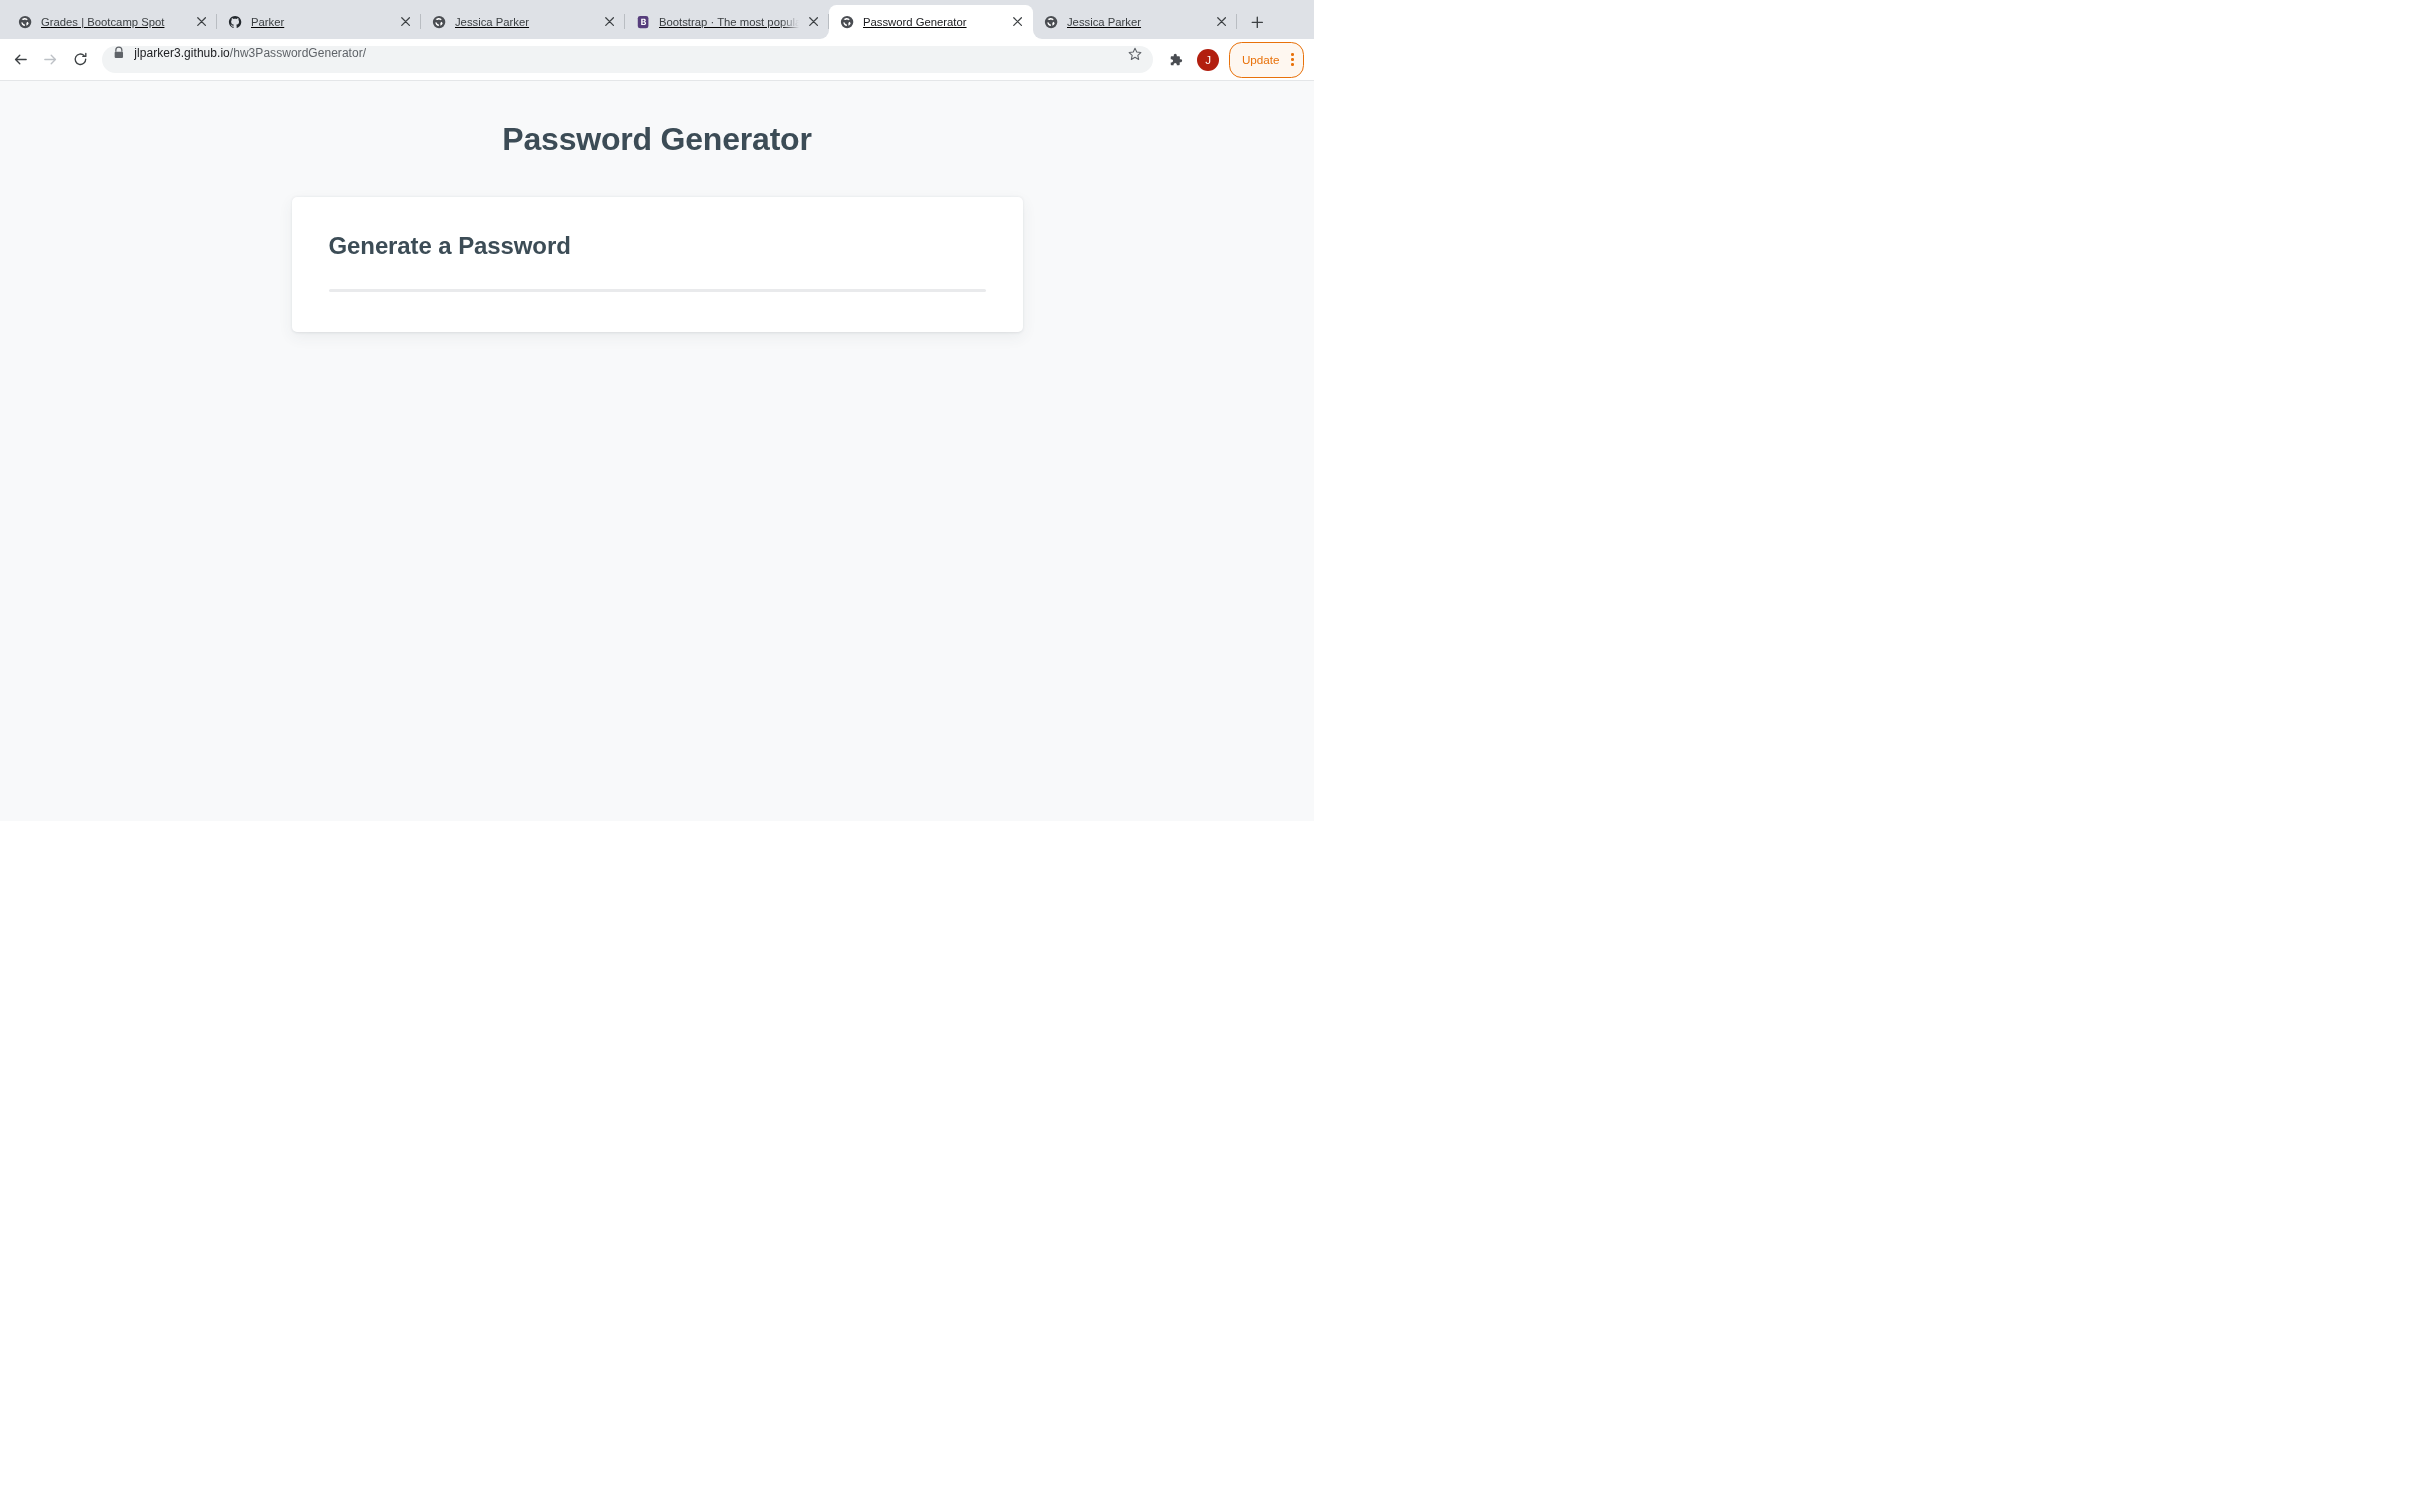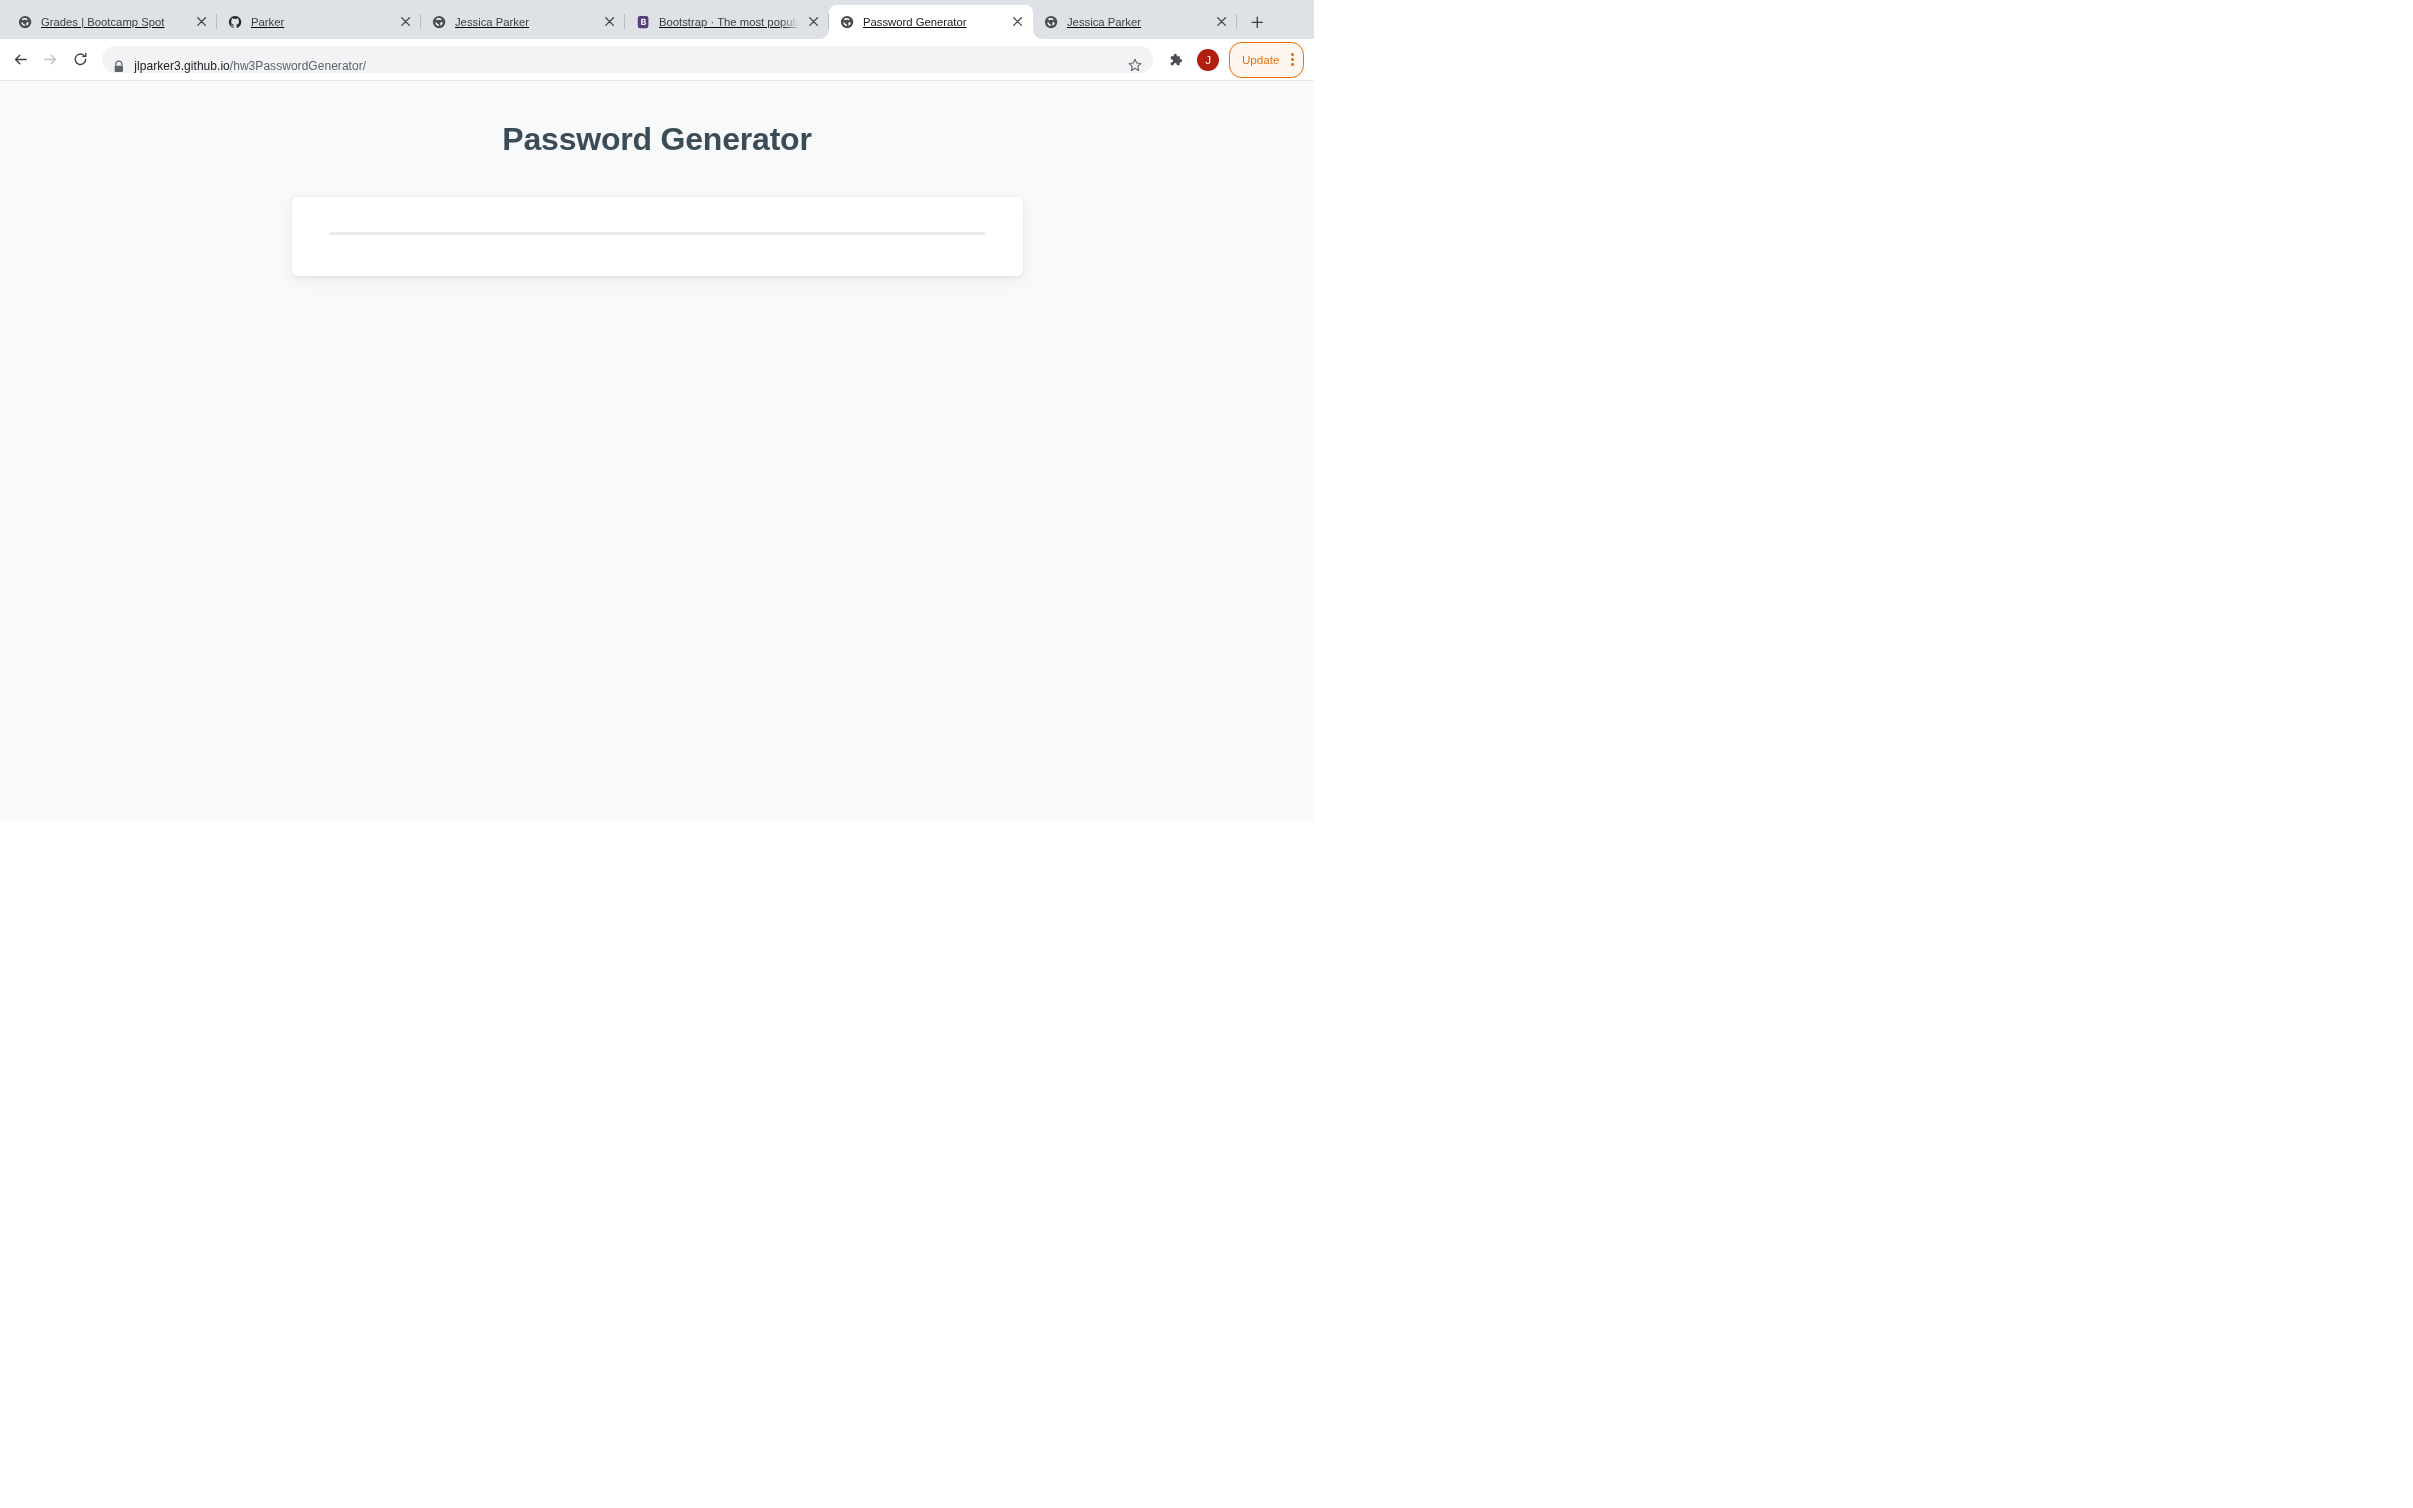--- a/index.html
+++ b/index.html
@@ -140,21 +140,21 @@
     cursor: default;
   }
   .nav-btn.reload { margin-right: 8.4px; }
 
   .omnibox {
     flex: 1 1 auto;
     height: 27px;
     background: #f1f3f4;
     border-radius: 13.4px;
     display: flex;
-    align-items: flex-end;
+    align-items: flex-start;
     padding: 0 10px 0 11.7px;
     margin-right: 3.4px;
     min-width: 0;
     cursor: text;
   }
   .omnibox .lock { margin-right: 9.2px; flex: 0 0 auto; display: block; }
   .omnibox .url {
     font-size: 12px;
     color: #202124;
     white-space: nowrap;
@@ -456,19 +456,20 @@
         <i></i>
       </span>
     </div>
   </div>
 
   <div class="viewport">
 
     <h1 class="page-title">Password Generator</h1>
 
     <div class="card">
+      <h2 class="card-heading">Generate a Password</h2>
       <div class="divider"></div>
 
 
     </div>
   </div>
 </div>
 
 
 </body></html>

